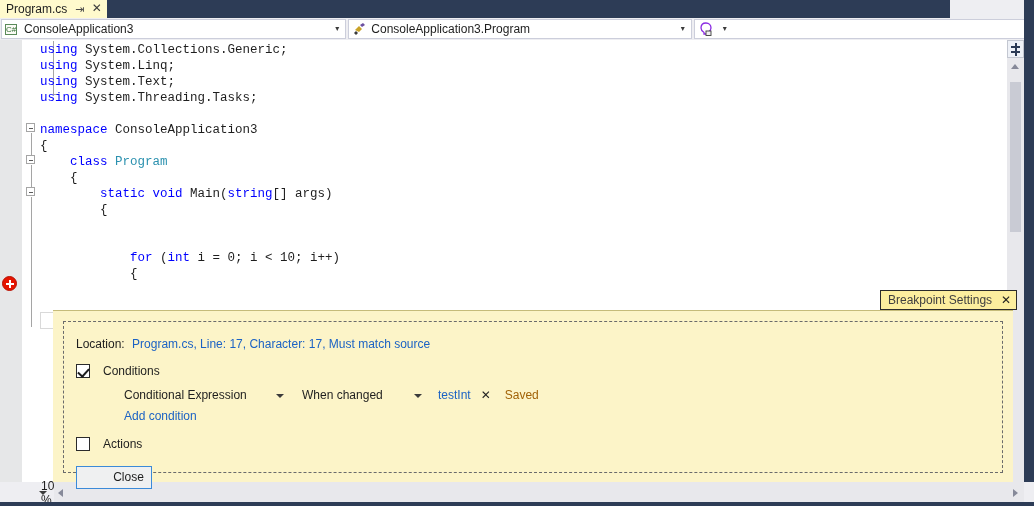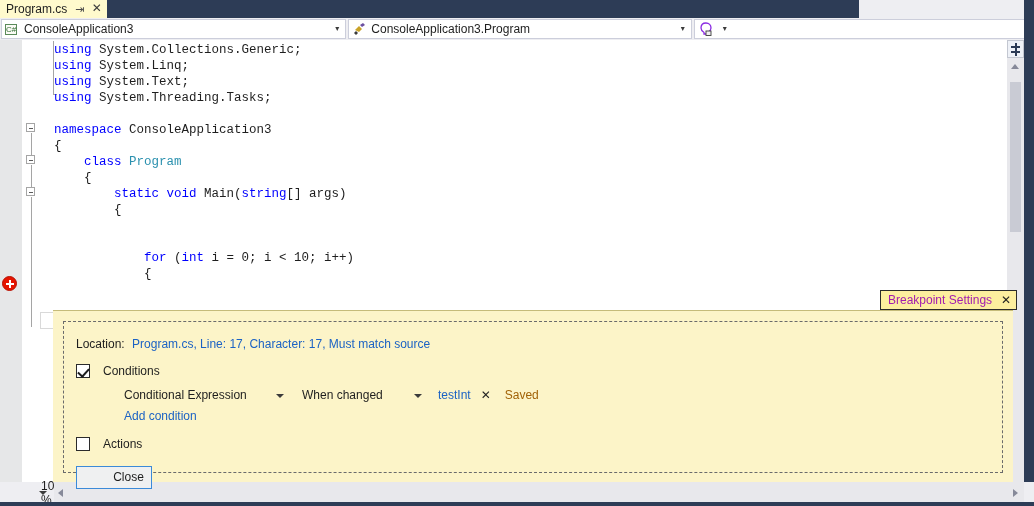--- a/index.html
+++ b/index.html
@@ -16,21 +16,21 @@
   #app {
     position: relative;
     width: 1034px;
     height: 506px;
     background: #eeeef2;
   }
 
   
   #tabstrip {
     position: absolute; left: 0; top: 0;
-    width: 859px; height: 18px;
+    width: 950px; height: 18px;
     background: #2d3c56;
   }
   #doc-tab {
     position: absolute; left: 0; top: 0;
     height: 18px;
     background: #fffacd;
     display: flex; align-items: center;
     padding: 0 5px 0 6px;
     border-right: 1px solid #2d3c56;
   }
@@ -174,21 +174,21 @@
 
   #code-area {
     position: absolute;
     left: 40px; top: 0;
     width: 967px; height: 442px;
     font-family: "Liberation Mono", "DejaVu Sans Mono", monospace;
     font-size: 12.5px;
   }
   .code-line {
     position: absolute;
-    left: 14px;
+    left: 0;
     height: 16px;
     line-height: 16px;
     white-space: pre;
     color: #1e1e1e;
     font-family: Liberation Mono, monospace;
   }
   .kw    { color: #0000ff; }
   .type  { color: #2b91af; }
   .plain { color: #1e1e1e; }
 
@@ -276,21 +276,21 @@
     height: 20px;
     background: #fcee9e;
     border: 1px solid #2b2b2b;
     display: flex;
     align-items: center;
     padding: 0 4px 0 7px;
     z-index: 20;
   }
   #bp-header .bp-title {
     font-size: 12px;
-    color: #a21caf;
+    color: #404040;
     line-height: 18px;
     white-space: nowrap;
   }
   #bp-header .bp-close {
     margin-left: 8px;
     font-size: 12px;
     line-height: 16px;
     color: #1e1e1e;
     width: 12px;
     text-align: center;

